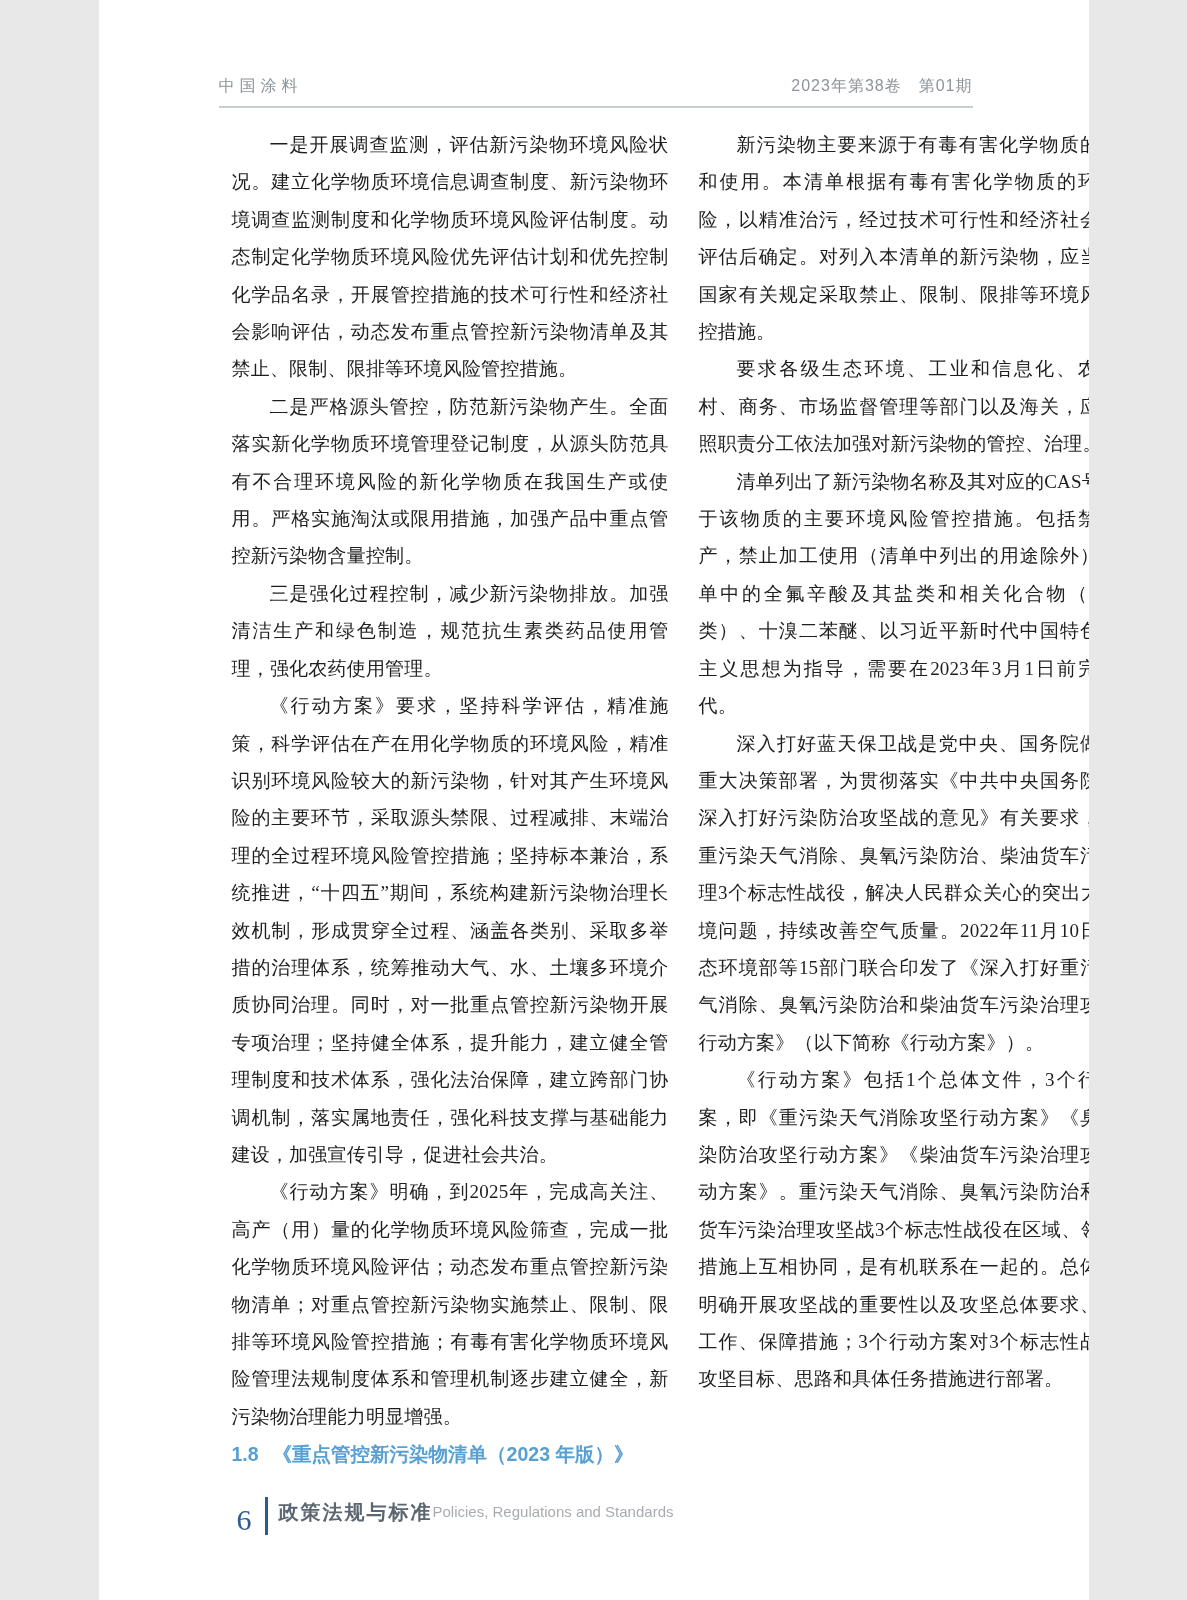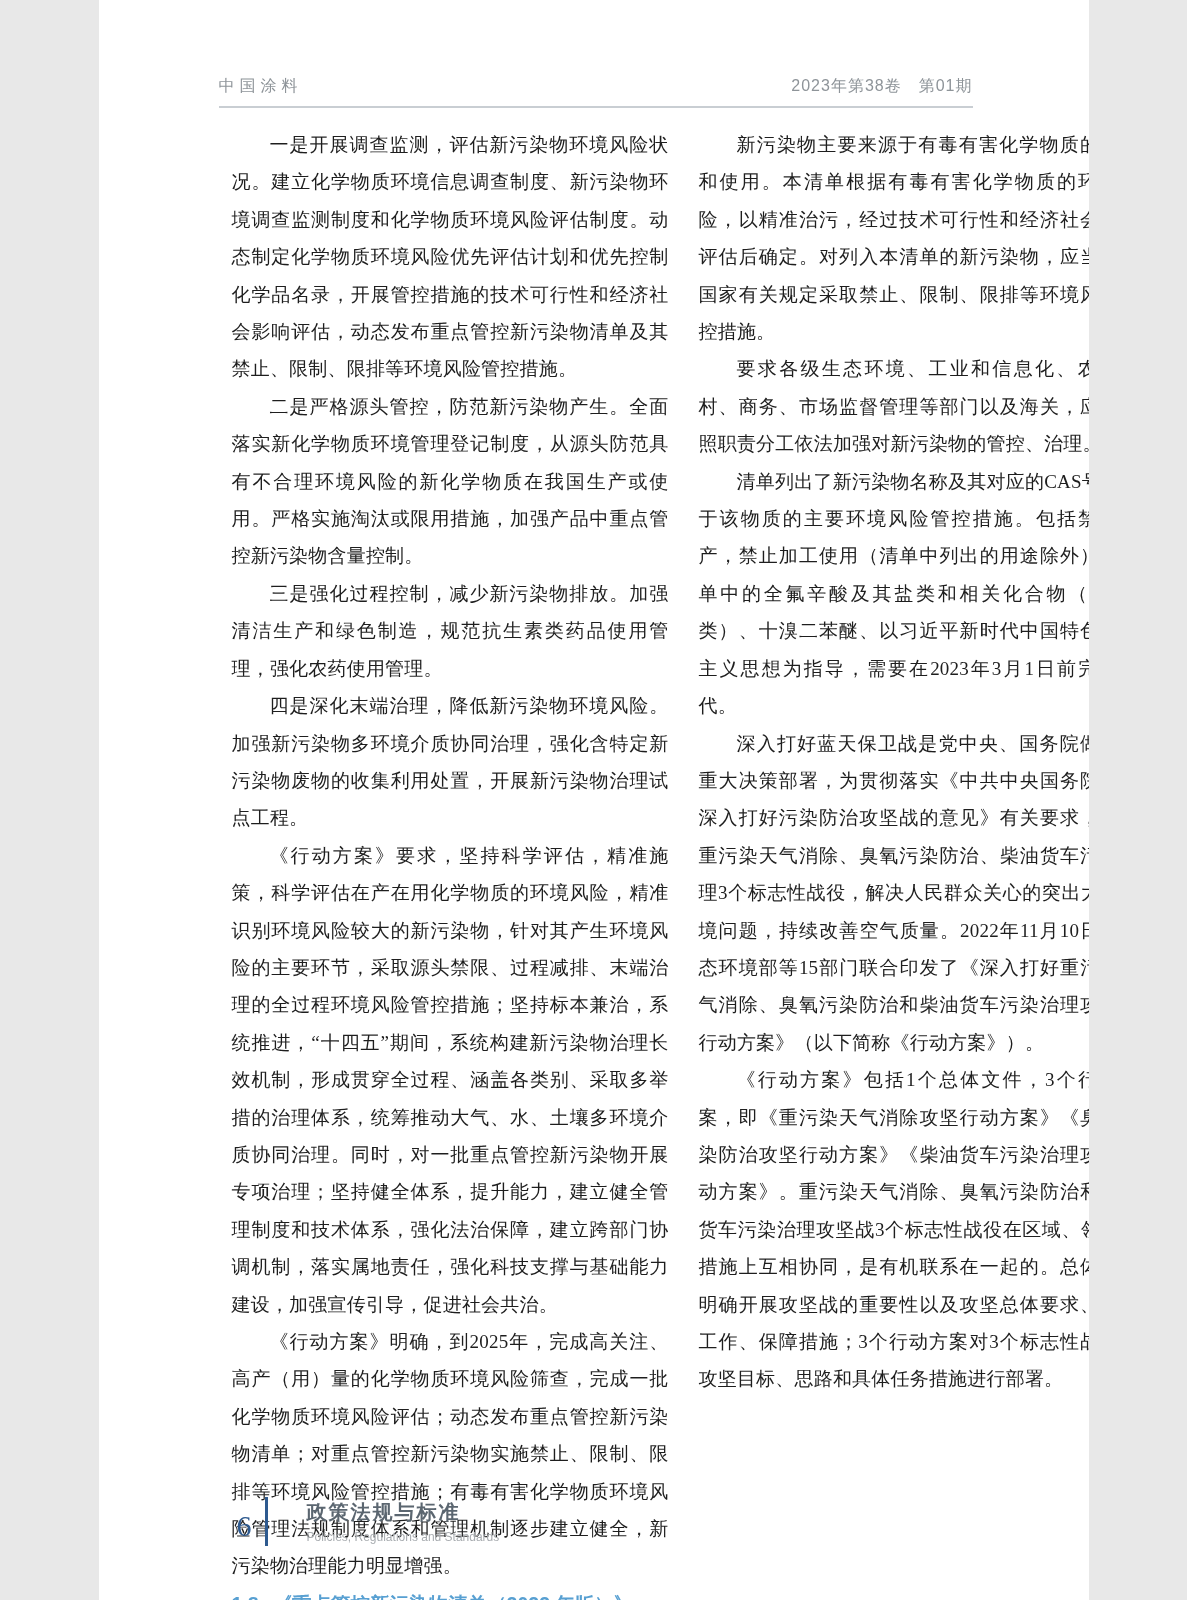--- a/index.html
+++ b/index.html
@@ -84,56 +84,54 @@
     line-height: 1;
     padding-top: 8px;
   }
   .footer-bar {
     width: 3px;
     background: #2e5a8f;
     margin-right: 11px;
   }
   .footer-titles {
     display: flex;
-    flex-direction: column;
+    flex-direction: row;
     justify-content: flex-end;
     padding: 2px 0;
-    margin-left: 28px;
   }
   .footer-zh {
     font-family: "Liberation Sans", "DejaVu Sans", sans-serif;
     font-weight: bold;
     font-size: 20px;
     color: #5b6670;
     letter-spacing: 2px;
   }
   .footer-en {
     font-family: "Liberation Sans", "DejaVu Sans", sans-serif;
-    font-size: 12px;
+    font-size: 15px;
     color: #a8acb0;
     margin-top: 4px;
   }
 </style>
 </head>
 <body>
 
 <div class="page">
 
   <header class="page-header">
     <span class="journal-name">中国涂料</span>
     <span class="issue-info">2023年第38卷　第01期</span>
   </header>
 
   <main class="content">
 
     <section class="column column-left">
       <p class="para">一是开展调查监测，评估新污染物环境风险状况。建立化学物质环境信息调查制度、新污染物环境调查监测制度和化学物质环境风险评估制度。动态制定化学物质环境风险优先评估计划和优先控制化学品名录，开展管控措施的技术可行性和经济社会影响评估，动态发布重点管控新污染物清单及其禁止、限制、限排等环境风险管控措施。</p>
       <p class="para">二是严格源头管控，防范新污染物产生。全面落实新化学物质环境管理登记制度，从源头防范具有不合理环境风险的新化学物质在我国生产或使用。严格实施淘汰或限用措施，加强产品中重点管控新污染物含量控制。</p>
       <p class="para">三是强化过程控制，减少新污染物排放。加强清洁生产和绿色制造，规范抗生素类药品使用管理，强化农药使用管理。</p>
-      <p class="para">四是深化末端治理，降低新污染物环境风险。加强新污染物多环境介质协同治理，强化含特定新污染物废物的收集利用处置，开展新污染物治理试点工程。</p>
       <p class="para">《行动方案》要求，坚持科学评估，精准施策，科学评估在产在用化学物质的环境风险，精准识别环境风险较大的新污染物，针对其产生环境风险的主要环节，采取源头禁限、过程减排、末端治理的全过程环境风险管控措施；坚持标本兼治，系统推进，“十四五”期间，系统构建新污染物治理长效机制，形成贯穿全过程、涵盖各类别、采取多举措的治理体系，统筹推动大气、水、土壤多环境介质协同治理。同时，对一批重点管控新污染物开展专项治理；坚持健全体系，提升能力，建立健全管理制度和技术体系，强化法治保障，建立跨部门协调机制，落实属地责任，强化科技支撑与基础能力建设，加强宣传引导，促进社会共治。</p>
       <p class="para">《行动方案》明确，到2025年，完成高关注、高产（用）量的化学物质环境风险筛查，完成一批化学物质环境风险评估；动态发布重点管控新污染物清单；对重点管控新污染物实施禁止、限制、限排等环境风险管控措施；有毒有害化学物质环境风险管理法规制度体系和管理机制逐步建立健全，新污染物治理能力明显增强。</p>
       <h3 class="section-heading">
         <span class="sec-num">1.8</span>
         <span class="sec-title">《重点管控新污染物清单（2023 年版）》</span>
       </h3>
 
     </section>
 
     <section class="column column-right">

